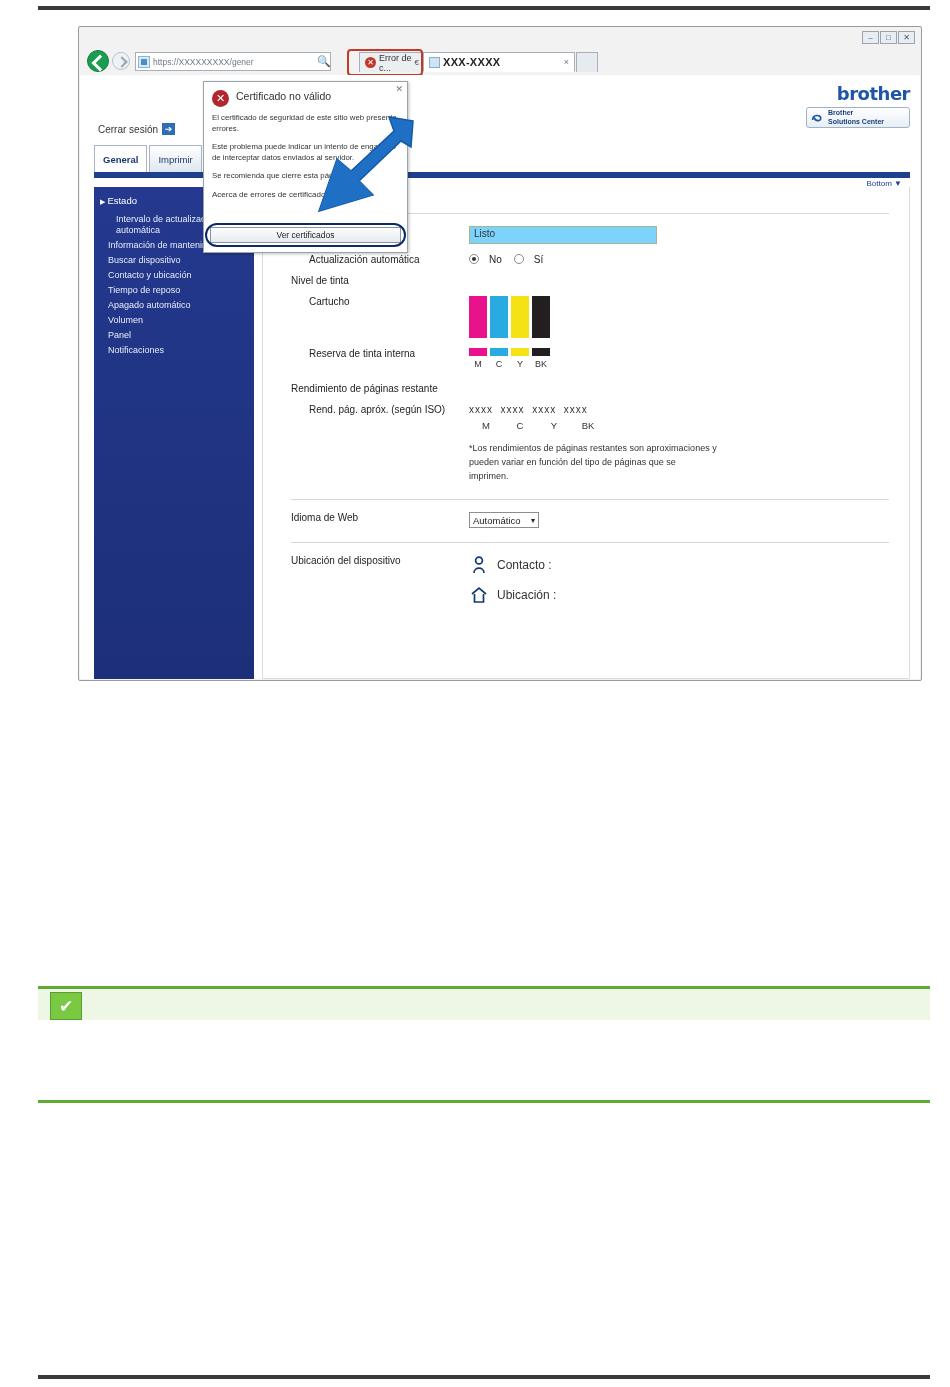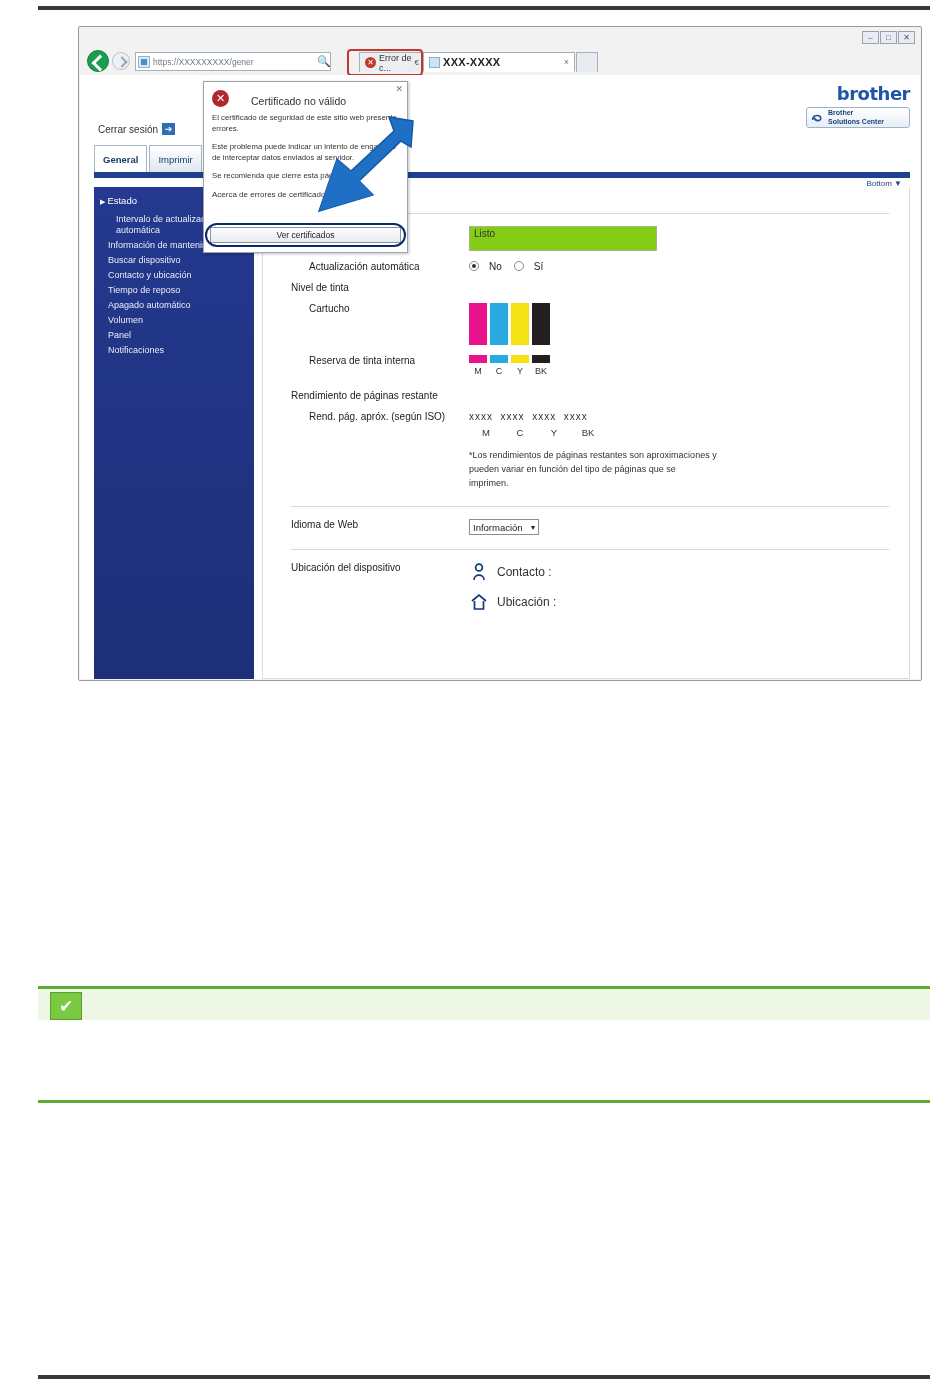--- a/index.html
+++ b/index.html
@@ -224,21 +224,21 @@
   }
 
   .fieldrow { display:flex; align-items:flex-start; margin-bottom:10px; }
   .fieldlabel {
     width:178px; flex:0 0 auto; font-size:10px; color:#222; font-weight:normal;
   }
   .fieldlabel.sub { font-weight:normal; padding-left:18px; width:178px; }
   .fieldval { flex:1 1 auto; font-size:10px; color:#222; }
 
   .statusbox {
-    width:188px; height:25px; background:#84cc16; border:1px solid #9fb98c;
+    width:188px; height:18px; background:#7dd3fc; border:1px solid #9fb98c;
     font-size:10px; color:#333; padding:1px 4px;
   }
 
   .radios { display:flex; align-items:center; gap:12px; font-size:10px; }
   .radios label { display:flex; gap:10px; }
   .rad {
     width:10px; height:10px; border-radius:50%; border:1px solid #8a8a8a;
     background:#fff; position:relative; display:inline-block;
   }
   .rad.on::after {
@@ -270,21 +270,21 @@
   .iconline .tx { font-size:12px; color:#333; }
 
   
   .certpop {
     position:absolute; left:124px; top:54px; width:205px; height:172px;
     background:#ffffff; border:1px solid #9aa4ad;
     box-shadow:1px 1px 3px rgba(0,0,0,.25);
     z-index:20;
   }
   .certpop .cptitle {
-    display:flex; align-items:flex-end; gap:22px; padding:8px 4px 2px 8px;
+    display:flex; align-items:flex-start; gap:7px; padding:8px 4px 2px 8px;
   }
   .certpop .cpicon {
     width:17px; height:17px; border-radius:50%; background:#b0272d;
     position:relative; flex:0 0 auto;
   }
   .certpop .cpicon::after{
     content:"\2715"; position:absolute; inset:0; color:#fff; font-size:11px;
     text-align:center; line-height:17px;
   }
   .certpop .cptxt { font-size:10.5px; color:#333; }
@@ -519,21 +519,21 @@
             <div class="note" style="max-width:248px">*Los rendimientos de páginas restantes son aproximaciones y pueden variar en función del tipo de páginas que se imprimen.</div>
           </div>
         </div>
 
         <div class="hr" style="margin-top:16px"></div>
 
         <div class="fieldrow">
           <div class="fieldlabel">Idioma de Web</div>
           <div class="fieldval">
             <div class="selectbox">
-              <span>Información</span>
+              <span>Automático</span>
               <span class="caret">▾</span>
             </div>
           </div>
         </div>
 
         <div class="hr" style="margin-top:14px"></div>
 
         <div class="fieldrow">
           <div class="fieldlabel">Ubicación del dispositivo</div>
           <div class="fieldval">

